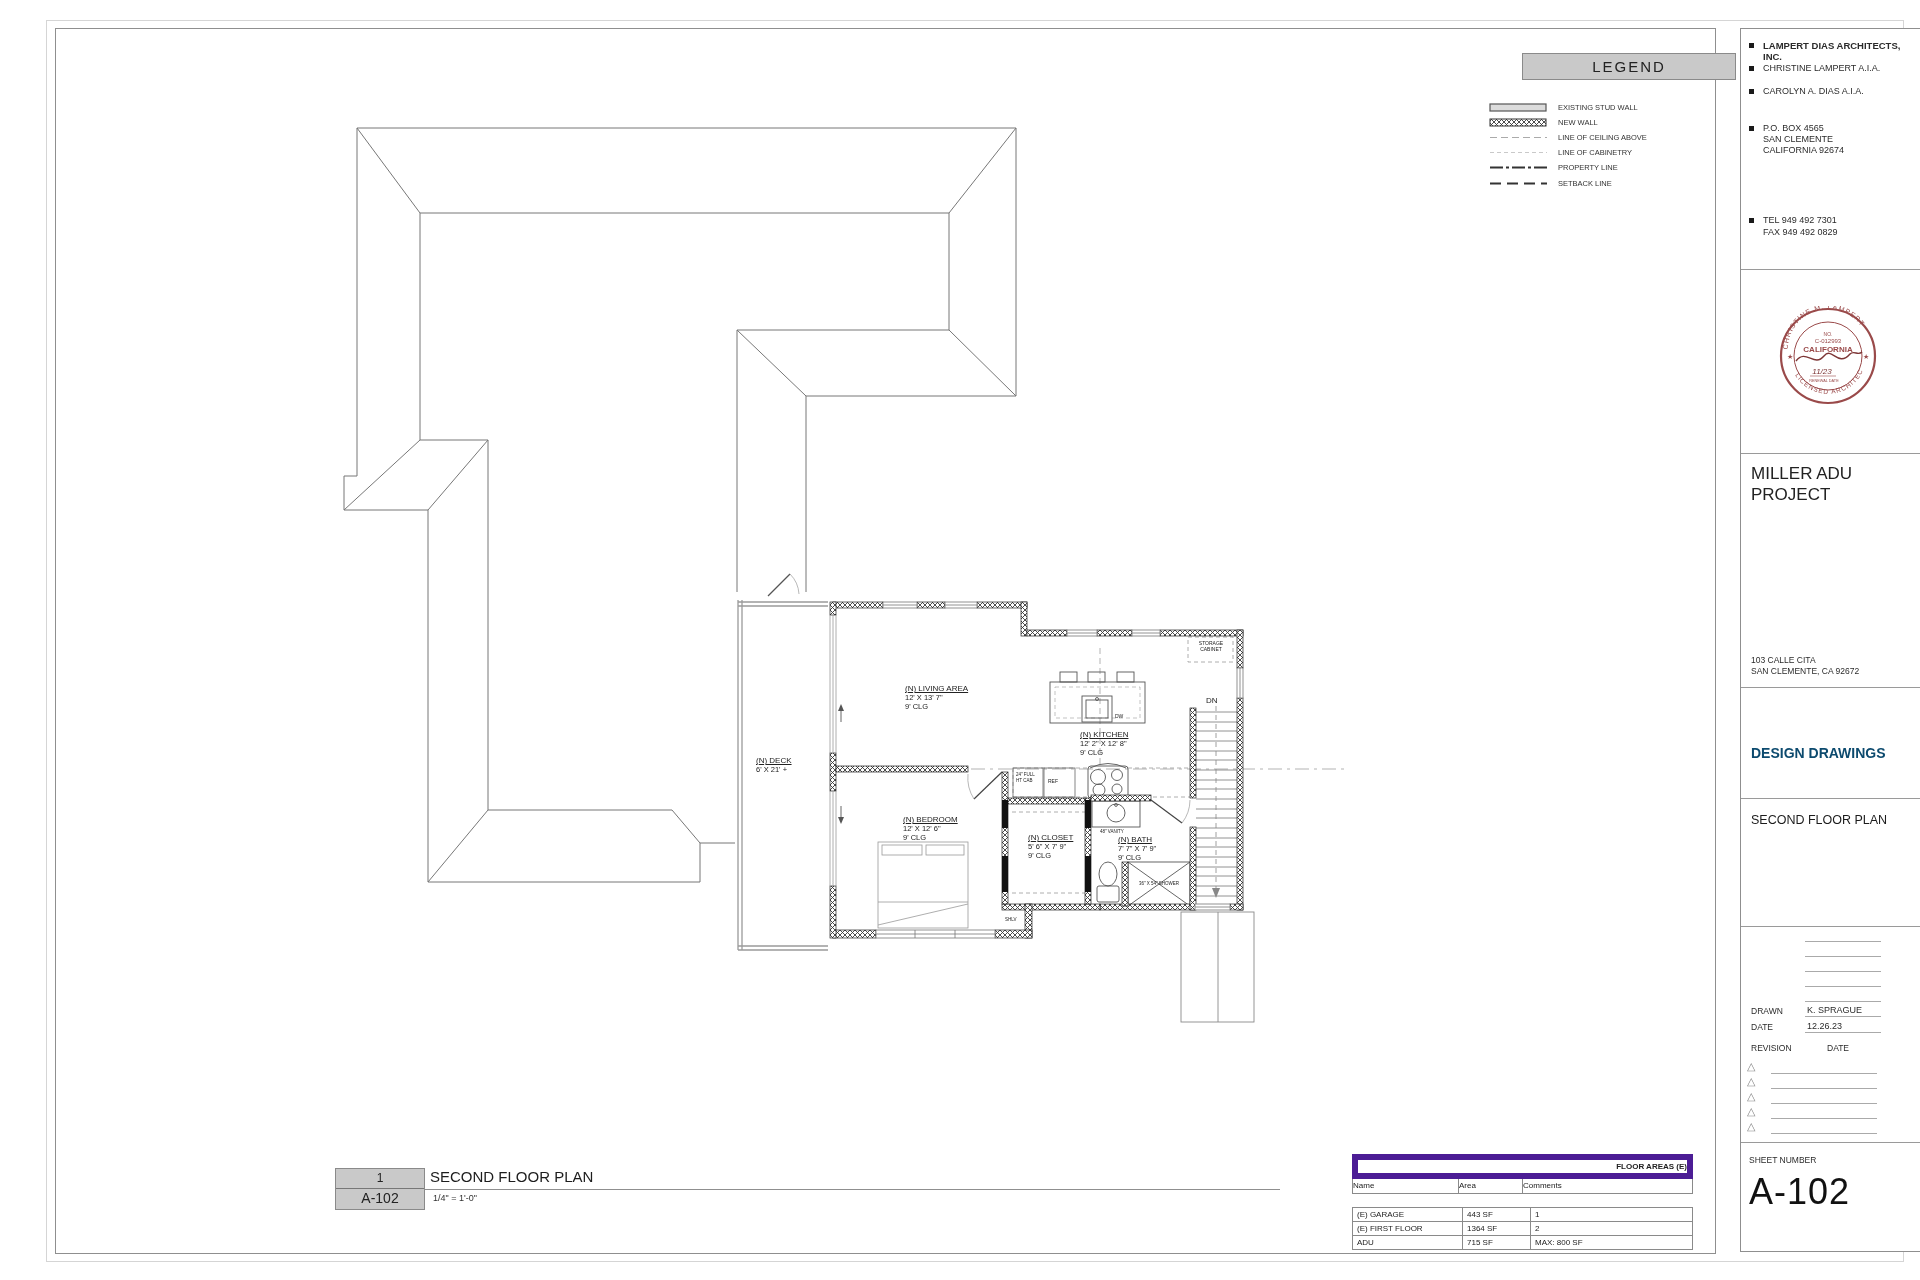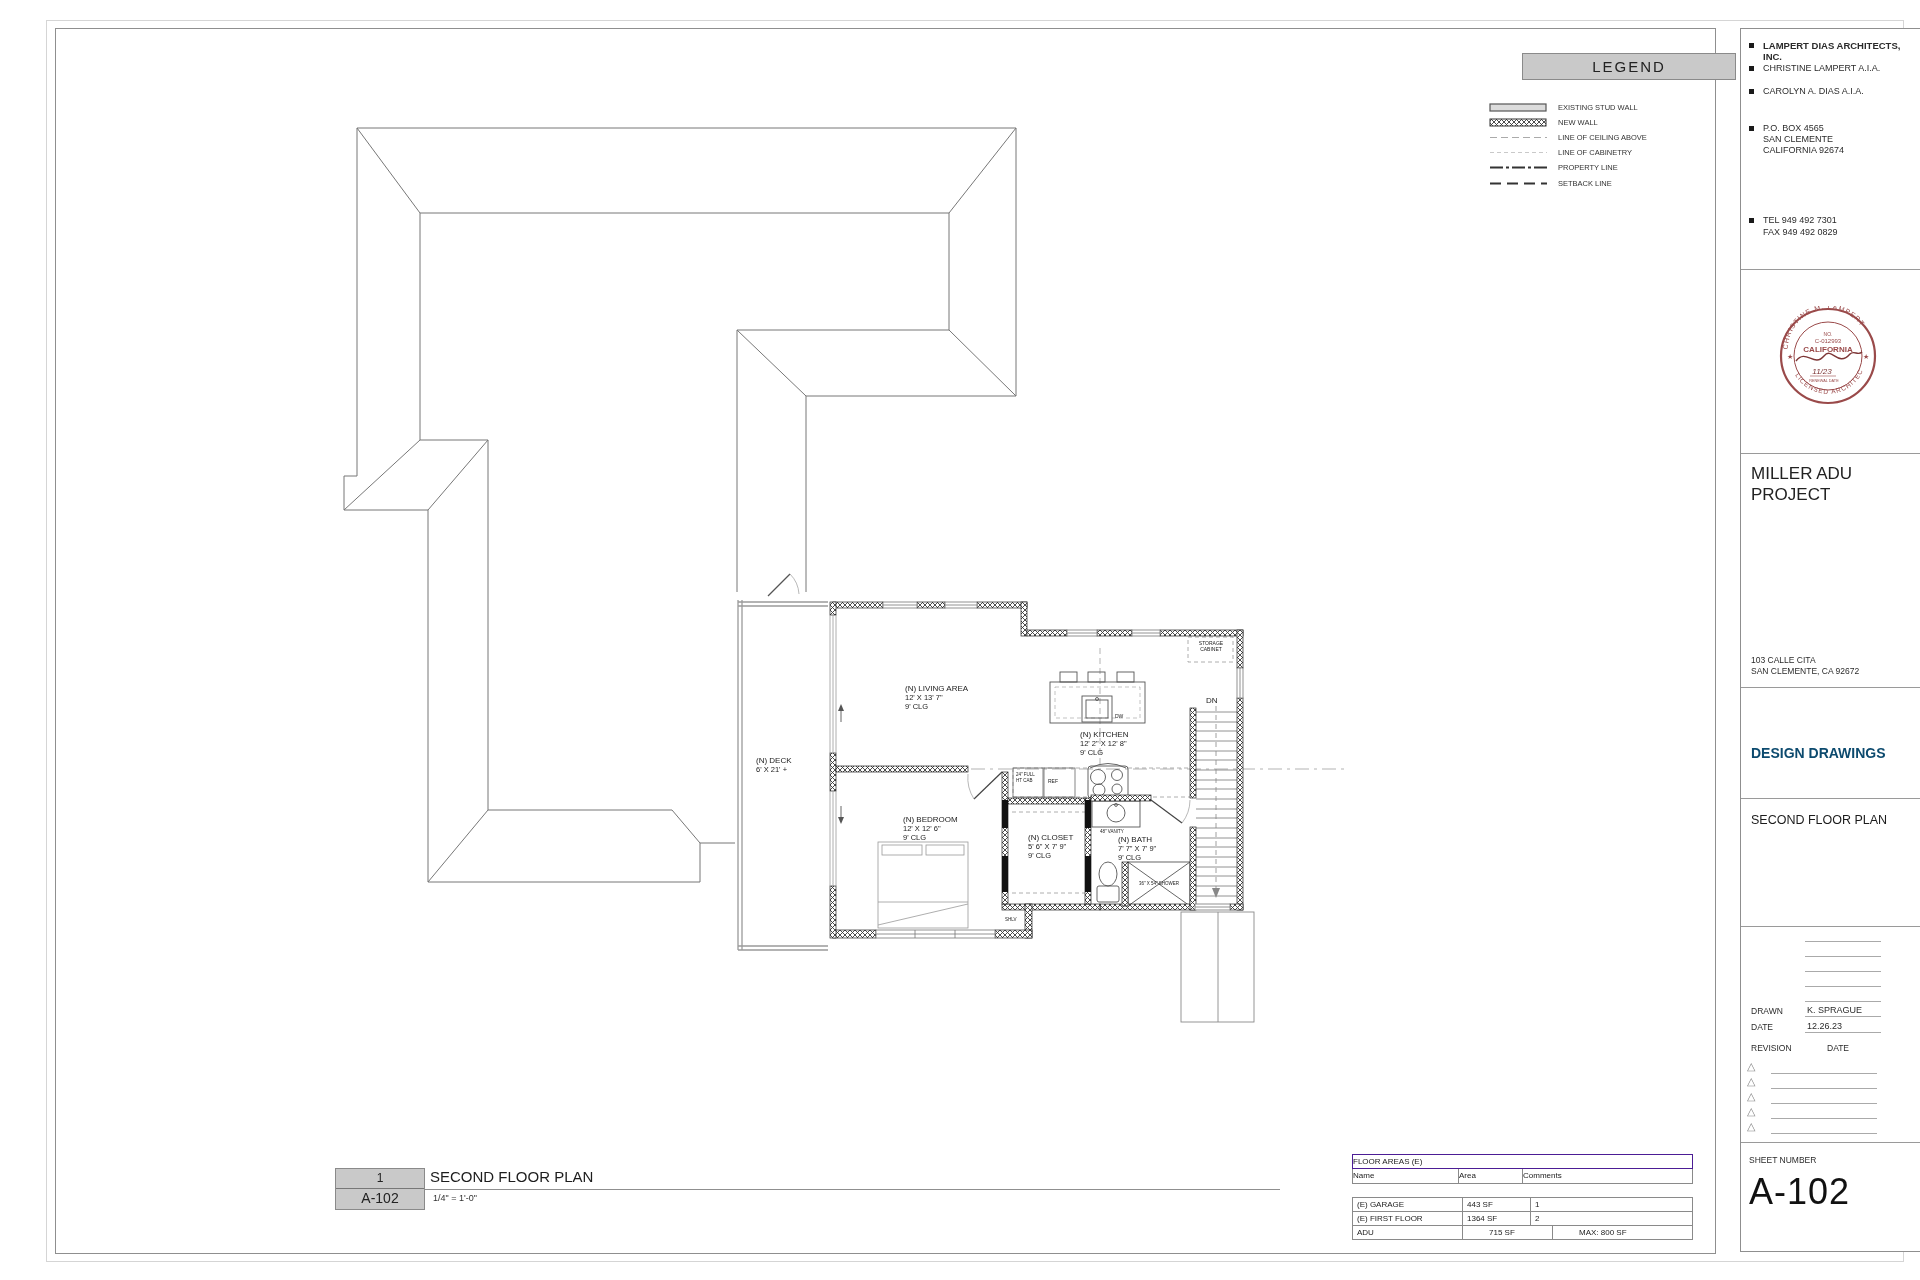--- a/index.html
+++ b/index.html
@@ -16,39 +16,39 @@
   .tb-text{position:absolute;left:22px;color:#2b2b2b;}
   
   .legend{left:1489px;top:53px;width:216px;padding-left:33px;}
   .legend-header{width:212px;height:25px;background:#c9c9c9;border:1px solid #8a8a8a;
       text-align:center;font-size:15px;letter-spacing:2px;line-height:25px;color:#222;}
   .legend-row{position:absolute;left:0;height:12px;display:flex;align-items:center;margin-top:11px;}
   .legend-sym{width:60px;}
   .legend-lbl{margin-left:9px;font-size:7.5px;color:#333;white-space:nowrap;}
   
   .room-label{position:absolute;font-size:7.5px;line-height:9px;color:#222;white-space:nowrap;}
-  .room-label .rn{font-size:8px;}
+  .room-label .rn{font-size:8px;text-decoration:underline;}
   .tiny{position:absolute;font-size:5px;line-height:5.5px;color:#222;}
   
   .dt-box{left:335px;top:1168px;width:88px;height:40px;background:#c9c9c9;border:1px solid #8a8a8a;}
   .dt-num{height:19px;border-bottom:1px solid #777;text-align:center;font-size:12px;line-height:19px;color:#222;}
   .dt-sheet{height:19px;text-align:center;font-size:14px;line-height:19px;color:#222;}
   .dt-title{left:430px;top:1168px;font-size:15px;color:#1d1d1d;}
   .dt-line{left:425px;top:1189px;width:855px;border-top:1px solid #8f8f8f;}
   .dt-scale{left:433px;top:1193px;font-size:9px;color:#333;}
   
   .fa{left:1352px;top:1154px;width:341px;font-size:8px;color:#222;}
-  .fa-title{border:1px solid #4c1d95;height:13px;line-height:13px;text-align:left;}
+  .fa-title{border:6px solid #4c1d95;height:13px;line-height:13px;text-align:right;font-weight:bold;}
   .fa-head{display:flex;border:1px solid #8a8a8a;border-top:none;height:14px;line-height:14px;}
   .fa-head div{text-align:left;border-right:1px solid #8a8a8a;}
   .fa-head div:last-child{border-right:none;}
   .fa-gap{height:13px;}
   .fa-rows{border:1px solid #8a8a8a;}
   .fa-row{display:flex;height:13px;line-height:13px;border-bottom:1px solid #8a8a8a;}
-  .fa-row:last-child{border-bottom:none;gap:22px;}
+  .fa-row:last-child{border-bottom:none;}
   .fa-row div{padding-left:4px;border-right:1px solid #8a8a8a;}
   .fa-row div:last-child{border-right:none;}
   .c1{width:105px;} .c2{width:63px;} .c3{flex:1;}
   
   .firm{font-weight:bold;font-size:9.5px;}
   .proj-title{font-size:17px;line-height:21px;color:#222;}
   .phase{font-weight:bold;font-size:14px;color:#0c4a6e;}
   .sheettitle{font-size:12.5px;color:#1c1c1c;}
   .rule{position:absolute;border-bottom:1px solid #aaa;width:76px;left:64px;}
   .revline{position:absolute;border-bottom:1px solid #aaa;width:106px;left:30px;}

